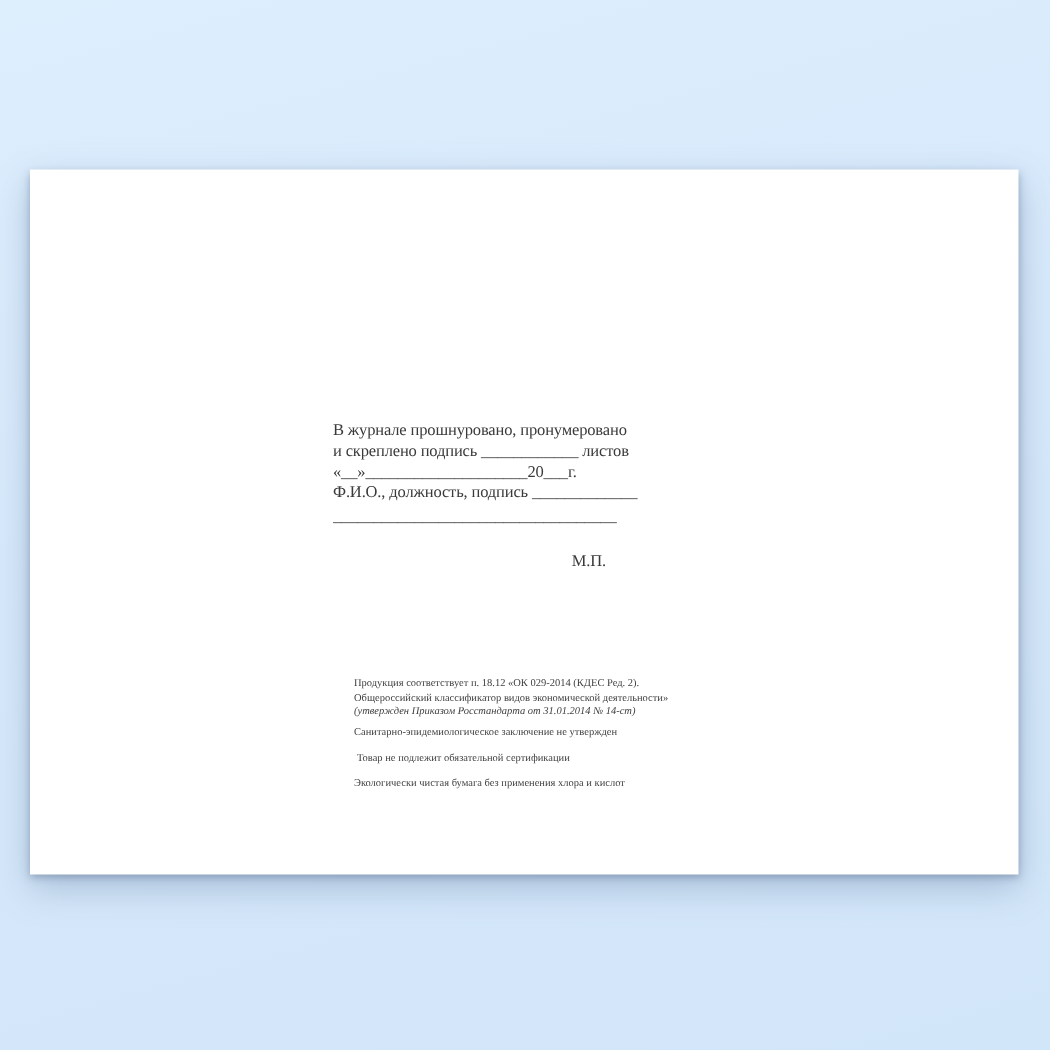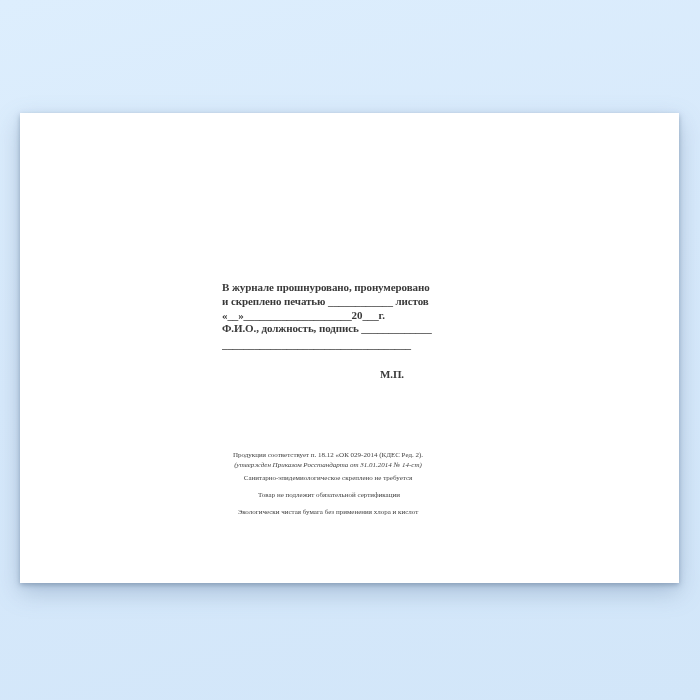--- a/index.html
+++ b/index.html
@@ -13,62 +13,63 @@
   }
   .paper {
     position: absolute; left: 20px; top: 113px; width: 659px; height: 470px;
     background: #ffffff;
     box-shadow: 0 2px 5px rgba(96,118,148,0.50), 0 9px 22px rgba(110,136,170,0.42);
   }
   
   .stamp-block {
     position: absolute; left: 202px; top: 168px; width: 200px;
     color: #3a3a3a;
-    font-weight: bold; font-size: 11px; line-height: 13.8px;
+    font-weight: normal; font-size: 11px; line-height: 13.8px;
     letter-spacing: -0.1px; white-space: nowrap;
   }
   .sig-line { margin-top: 2px; overflow: hidden; }
   .mp { margin-top: 16px; text-align: right; padding-right: 18px; }
   
   .compliance {
-    position: absolute; left: 203px; top: 338px; width: 210px;
+    position: absolute; left: 216px; top: 338px; width: 210px;
     color: #414141;
-    font-size: 7px; line-height: 9.7px; white-space: nowrap; text-align: center;
+    font-size: 7px; line-height: 9.7px; white-space: nowrap;
   }
   .okved { margin-bottom: 4px; }
   .italic { font-style: italic; }
   .note { margin-bottom: 7.3px; }
   .note.last { margin-bottom: 3px; }
   .note.indent { padding-left: 2px; }
   .age-row { display: flex; align-items: flex-start; }
   .age-badge { width: 17px; height: 17px; margin-left: 4px; flex: none; }
   .age-text { margin-left: 12px; padding-top: 2px; }
   .age-title { line-height: 8.5px; }
   .law { font-size: 5px; line-height: 6.5px; font-style: italic; color: #4a4a4a; }
 </style>
 </head>
 <body>
 
 <div class="scene">
   <div class="paper">
 
     <div class="stamp-block">
       <div>В журнале прошнуровано, пронумеровано</div>
-      <div>и скреплено печатью ____________ листов</div>
+      <div>и скреплено подпись ____________ листов</div>
       <div>«__»____________________20___г.</div>
       <div>Ф.И.О., должность, подпись _____________</div>
       <div class="sig-line">___________________________________</div>
       <div class="mp">М.П.</div>
     </div>
 
     <div class="compliance">
       <div class="okved">
         <div>Продукция соответствует п. 18.12 «ОК 029-2014 (КДЕС Ред. 2).</div>
+        <div>Общероссийский классификатор видов экономической деятельности»</div>
         <div class="italic">(утвержден Приказом Росстандарта от 31.01.2014 № 14-ст)</div>
       </div>
-      <div class="note">Санитарно-эпидемиологическое скреплено не требуется</div>
+      <div class="note">Санитарно-эпидемиологическое заключение не утвержден</div>
       <div class="note indent">Товар не подлежит обязательной сертификации</div>
       <div class="note last">Экологически чистая бумага без применения хлора и кислот</div>
 
     </div>
 
   </div>
 </div>
 
 </body></html>

